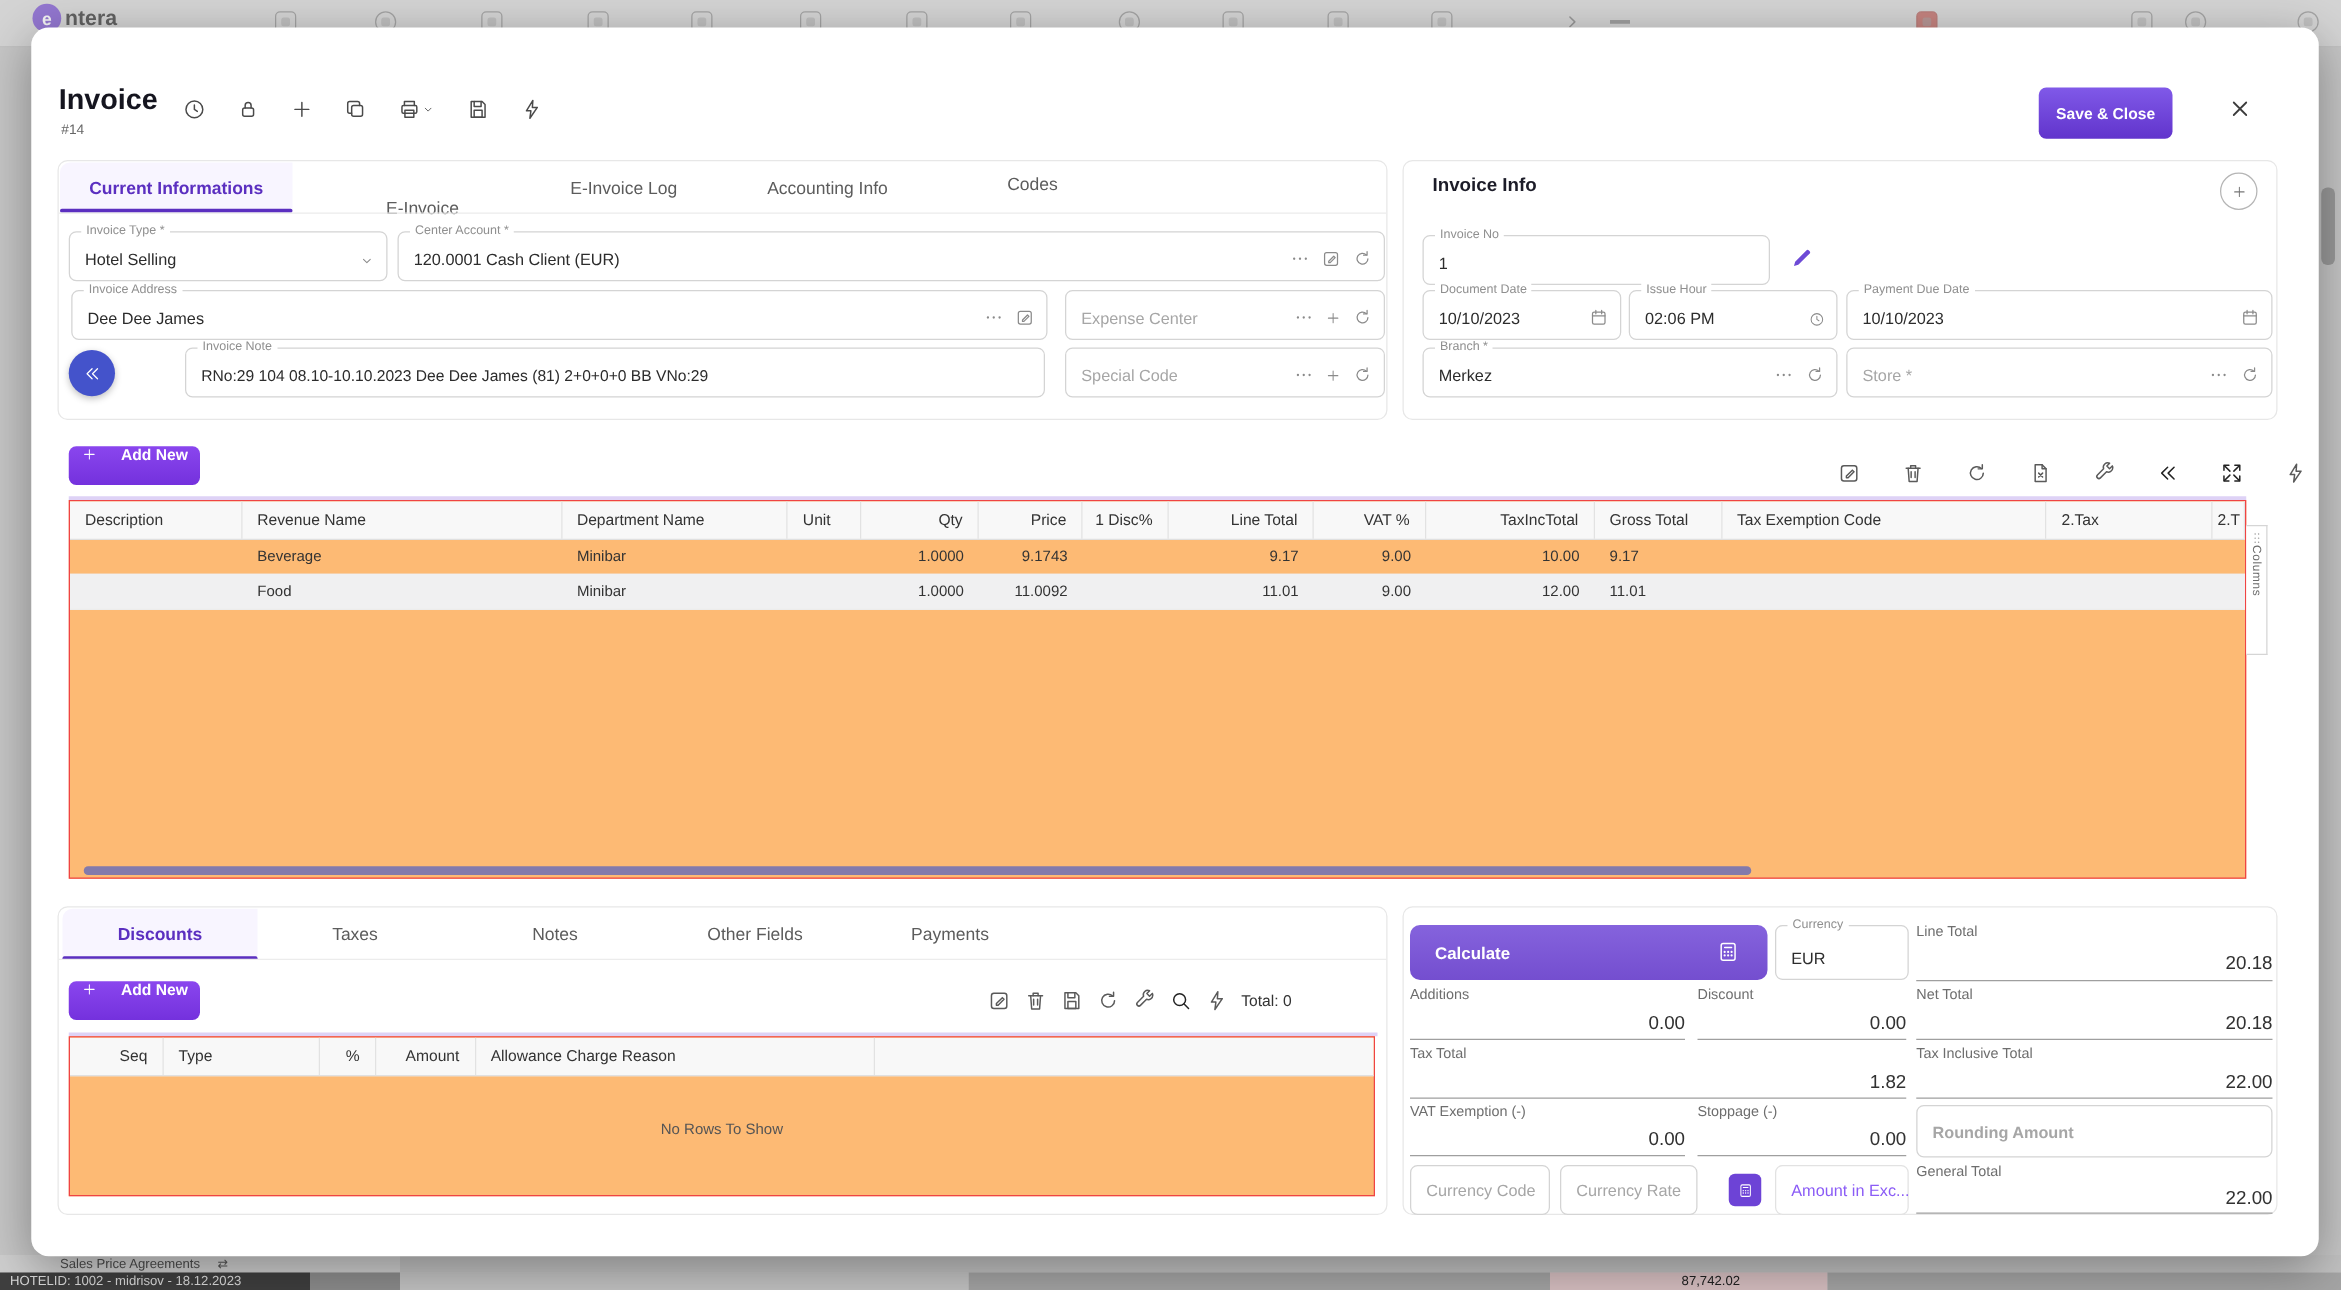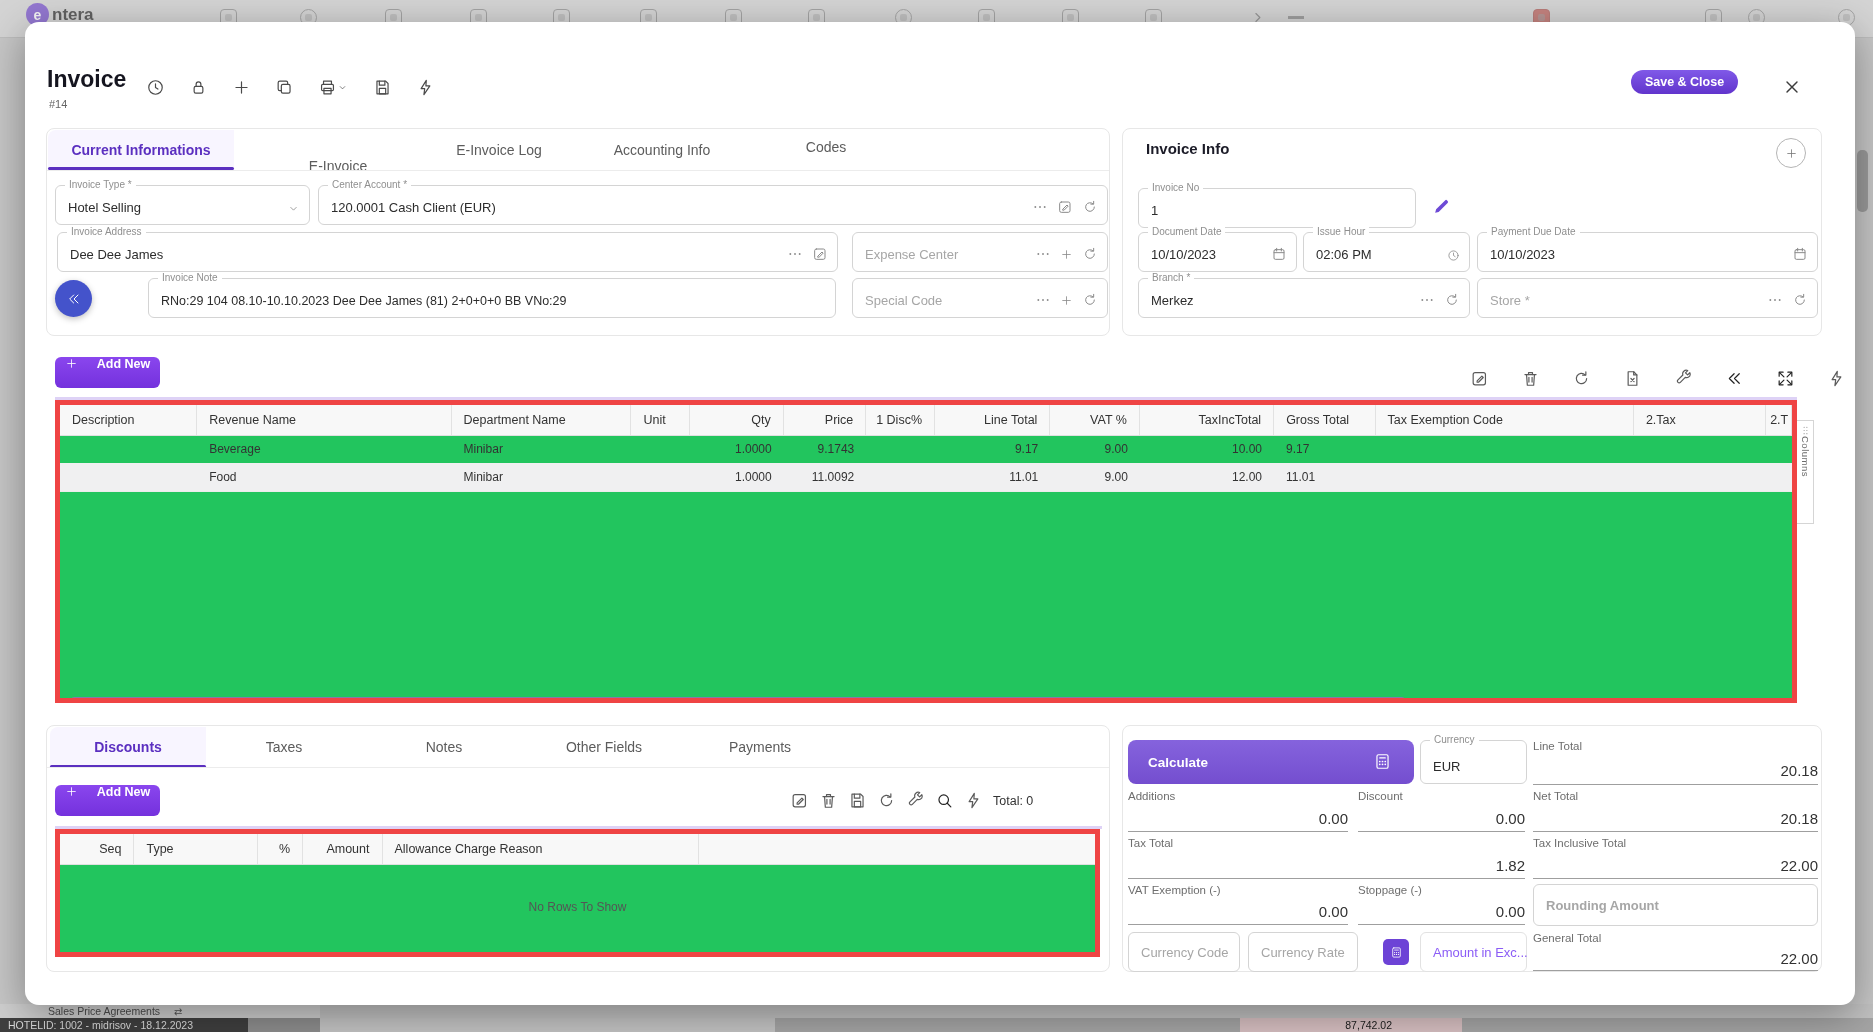--- a/index.html
+++ b/index.html
@@ -30,21 +30,21 @@
           display:flex;align-items:flex-start;justify-content:center;gap:19px;font-size:12.5px;font-weight:700;cursor:pointer;}
   .savebtn{position:absolute;background:linear-gradient(180deg,#8059e8,#6134cc);color:#fff;border-radius:6px;
            display:flex;align-items:center;justify-content:center;font-size:12.5px;font-weight:700;cursor:pointer;}
   .calcbtn{position:absolute;background:linear-gradient(180deg,#8563dd,#744ecf);color:#fff;border-radius:8px;
            display:flex;align-items:center;font-size:13.5px;font-weight:700;cursor:pointer;}
   
   .tbar{position:absolute;display:flex;align-items:center;gap:32px;color:#5a5a5a;}
   .tbar .tbi{cursor:pointer;}
   .total{font-size:12.5px;color:#333;}
   
-  .grid{position:absolute;background:#22c55e;border:5px solid #ef4444;box-sizing:border-box;overflow:hidden;}
+  .grid{position:absolute;background:#fdba74;border:1px solid #ef4444;box-sizing:border-box;overflow:hidden;}
   .accent{position:absolute;background:#ded2f6;height:3px;}
   .ghead{position:absolute;left:0;top:0;right:0;height:30px;background:#f8f8f8;border-bottom:1px solid #e0e0e0;display:flex;}
   .grow{position:absolute;left:0;right:0;height:28px;display:flex;border-bottom:1px solid #ececec;}
   .gc{box-sizing:border-box;padding:0 12px;display:flex;align-items:center;height:100%;font-size:12px;color:#333;overflow:hidden;white-space:nowrap;}
   .ghead .gc{font-size:12.5px;color:#333;border-right:1px solid #e2e2e2;}
   .gc.r{justify-content:flex-end;}
   
   .cl{position:absolute;font-size:11.5px;color:#6e6e6e;white-space:nowrap;}
   .cv{position:absolute;font-size:15px;color:#323232;text-align:right;}
   .cu{position:absolute;height:1px;background:#9f9f9f;}
@@ -231,21 +231,21 @@
 <div class="abs tbi" style="left:373px;top:78px;color:#4a4a4a;">
     <svg class="ic lg">
       <use href="#i-floppy"></use>
     </svg>
   </div>
 <div class="abs tbi" style="left:416px;top:78px;color:#4a4a4a;">
     <svg class="ic lg">
       <use href="#i-bolt"></use>
     </svg>
   </div>
-<div class="savebtn" style="left:1631px;top:70px;width:107px;height:24px;border-radius:12px;">
+<div class="savebtn" style="left:1631px;top:70px;width:107px;height:41px;">
     <span>Save &amp; Close</span>
   </div>
 <div class="abs tbi" style="left:1782px;top:77px;color:#3c3c3c;">
     <svg class="ic" style="width:20px;height:20px;stroke-width:1.7;">
       <use href="#i-close"></use>
     </svg>
   </div>
 
 <div class="card" style="left:46px;top:128px;width:1064px;height:208px;"></div>
 <div class="tab active" style="left:48px;top:130px;width:186px;height:39px;border-top-left-radius:8px;">

